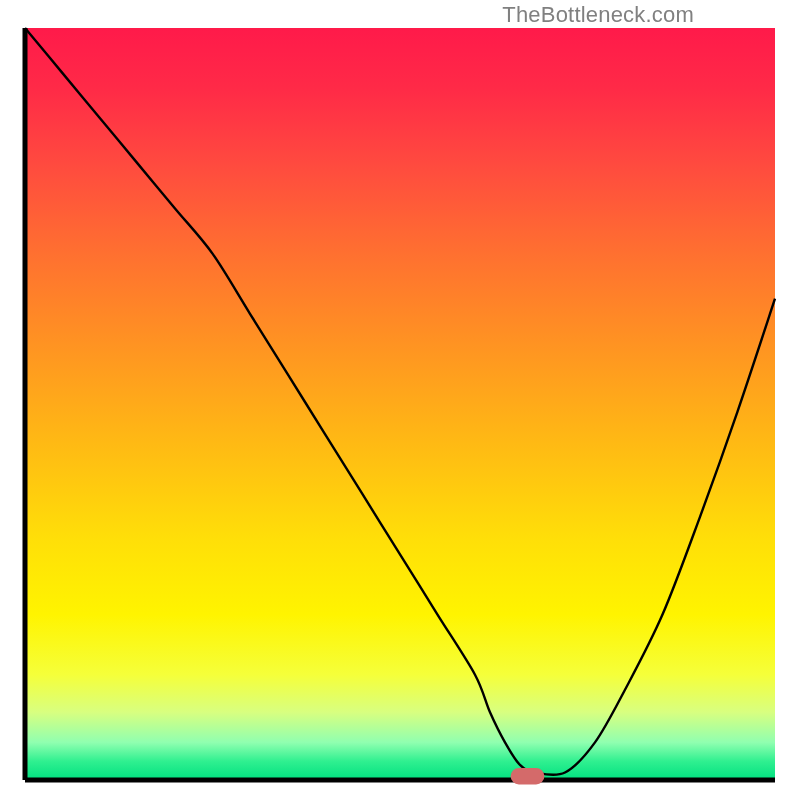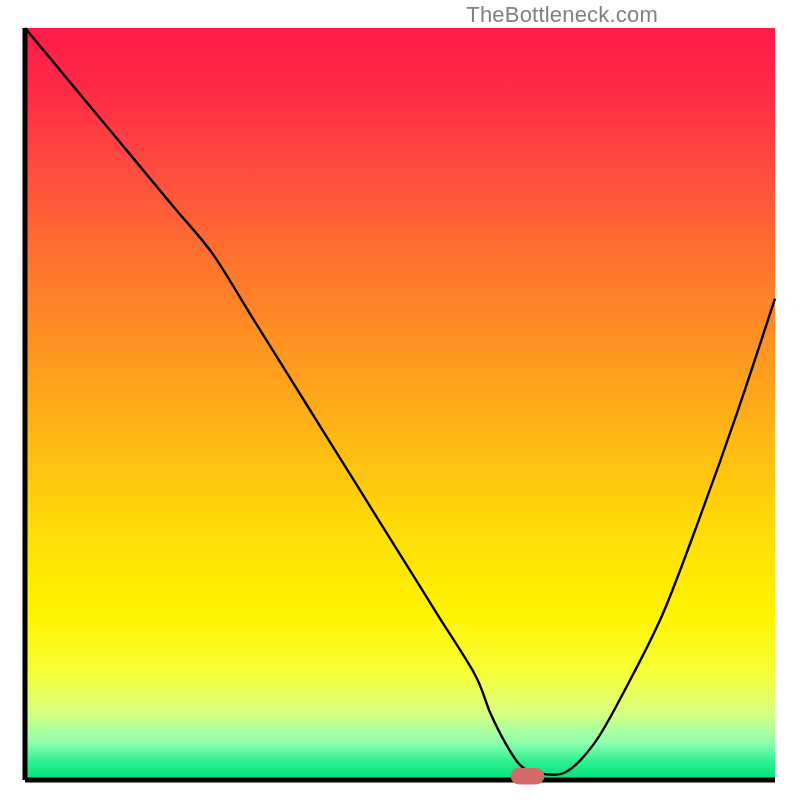--- a/index.html
+++ b/index.html
@@ -7,20 +7,21 @@
     padding: 0;
     width: 800px;
     height: 800px;
     background: #ffffff;
     font-family: Arial, Helvetica, sans-serif;
   }
   .container {
     position: relative;
     width: 668px;
     height: 800px;
+    padding-left: 36px;
   }
   .watermark {
     position: absolute;
     top: 2px;
     right: 10px;
     font-size: 22px;
     color: #808080;
     font-weight: 500;
     letter-spacing: 0.2px;
     z-index: 5;

